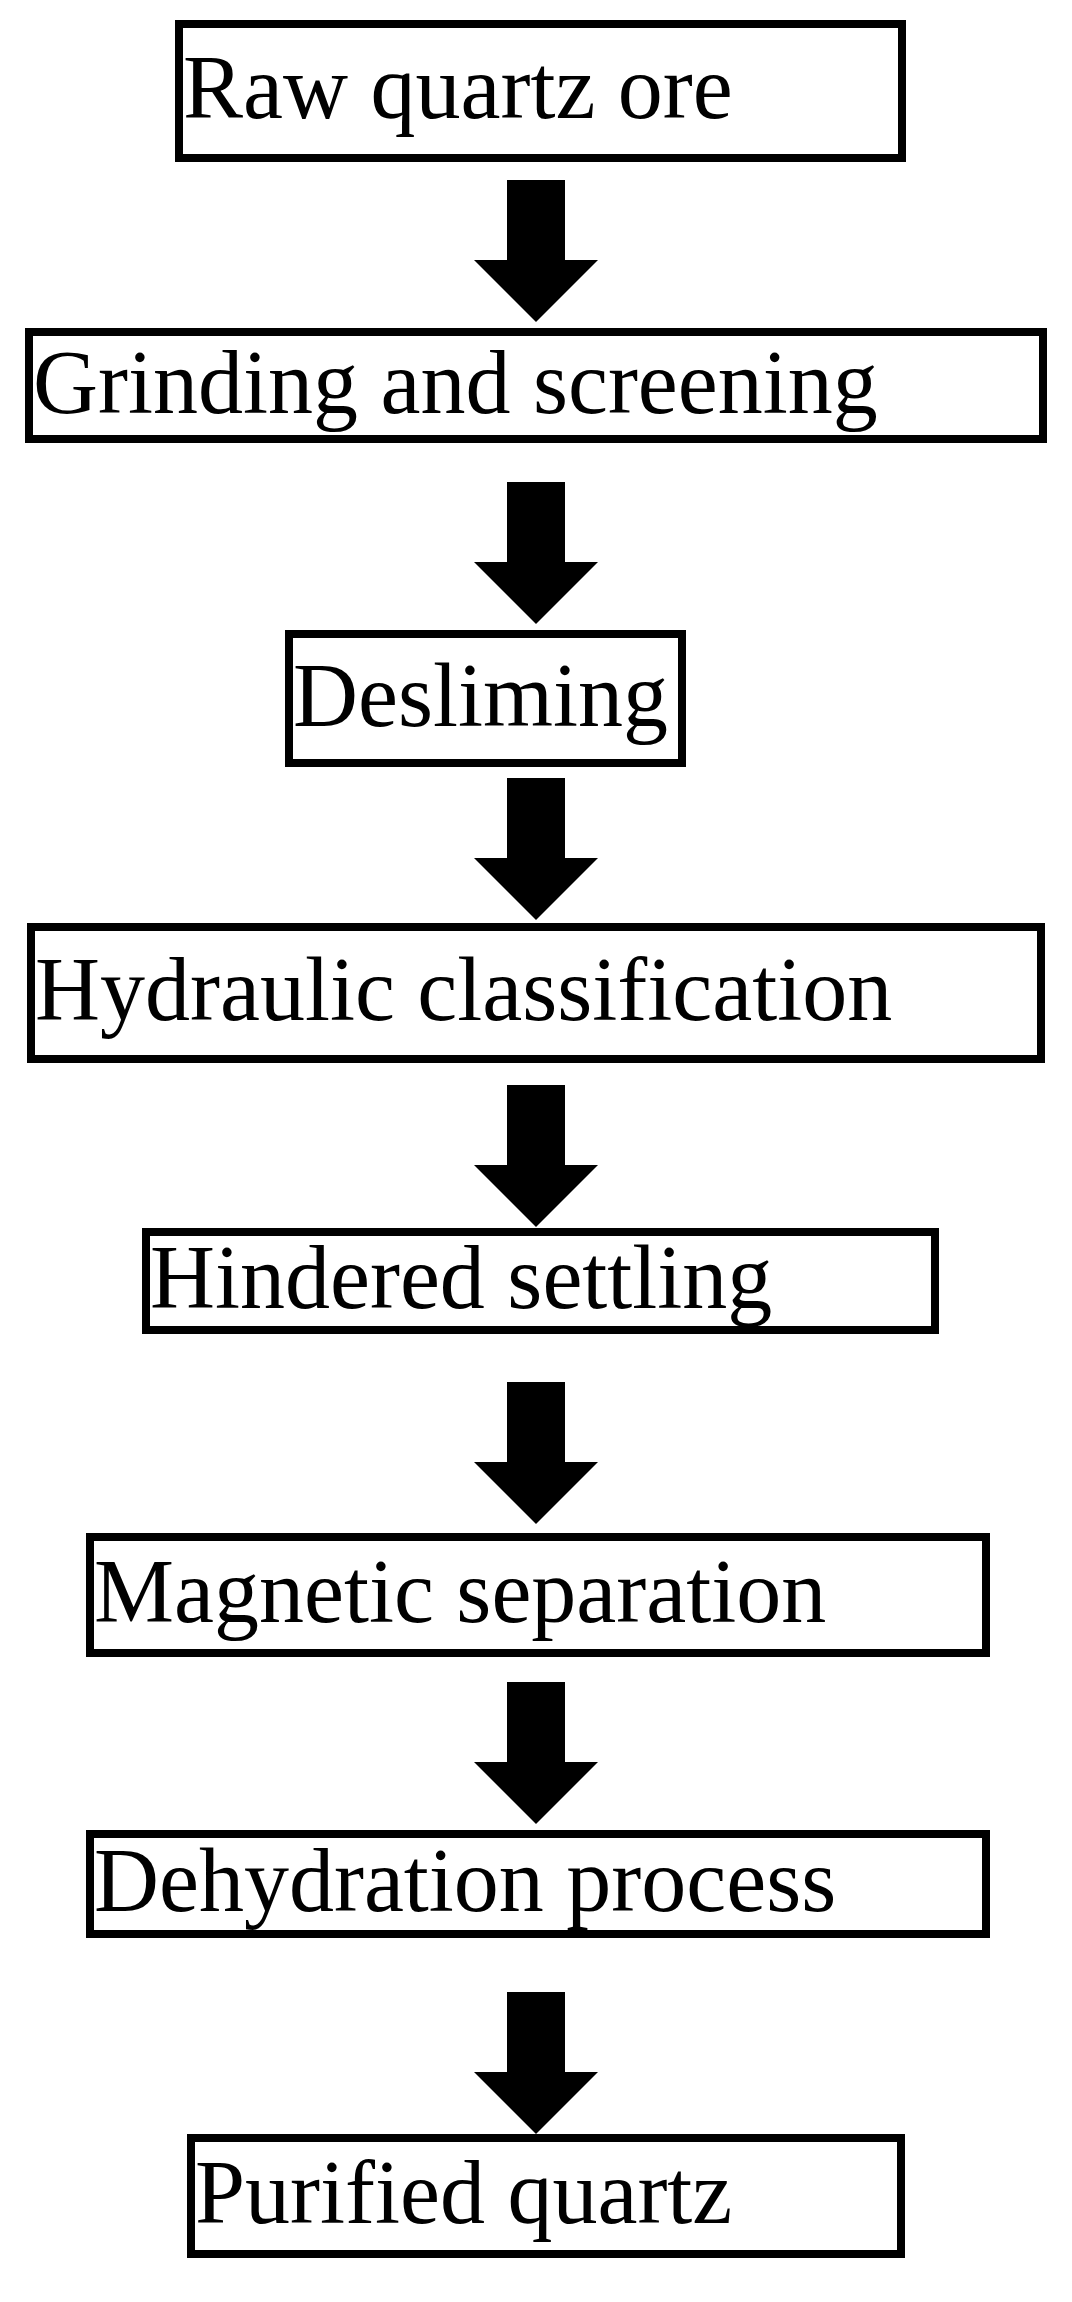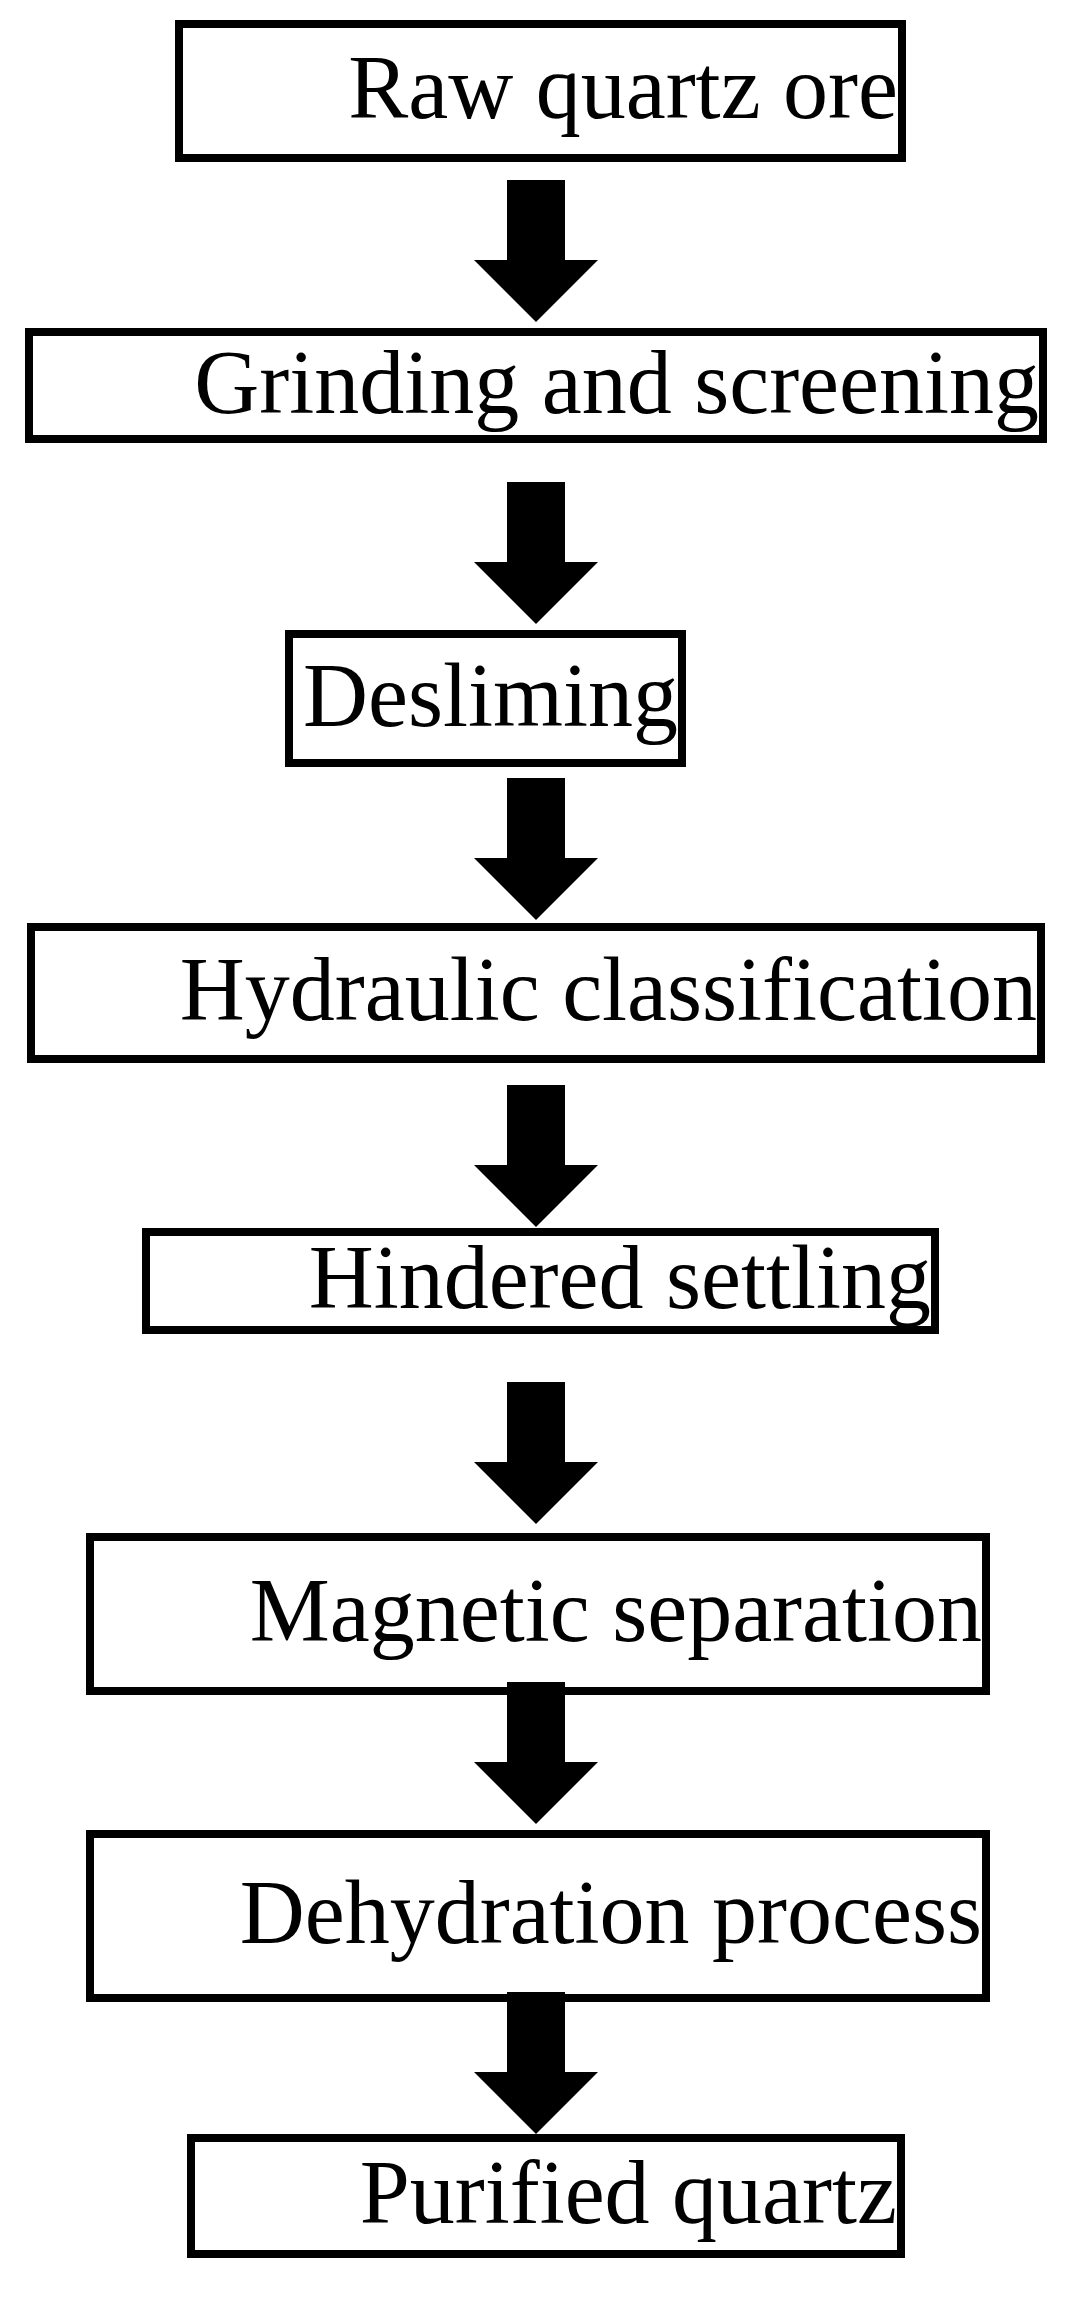--- a/index.html
+++ b/index.html
@@ -16,21 +16,21 @@
     color: #000000;
     overflow: hidden;
   }
   .box {
     position: absolute;
     box-sizing: border-box;
     border: 8px solid #000000;
     background: #ffffff;
     display: flex;
     align-items: center;
-    justify-content: flex-end;
+    justify-content: flex-start;
     text-align: center;
   }
   .lbl {
     font-size: 90px;
     line-height: 1;
     white-space: nowrap;
     color: #000000;
     padding-bottom: 6px;
   }
   .arrow {
@@ -41,22 +41,22 @@
     display: block;
   }
   .arrow polygon { fill: #000000; }
 
   
   .b1 { left: 175px; top: 20px;   width: 731px;  height: 142px; }
   .b2 { left: 25px;  top: 328px;  width: 1022px; height: 115px; }
   .b3 { left: 285px; top: 630px;  width: 401px;  height: 137px; }
   .b4 { left: 27px;  top: 923px;  width: 1018px; height: 140px; }
   .b5 { left: 142px; top: 1228px; width: 797px;  height: 106px; }
-  .b6 { left: 86px;  top: 1533px; width: 904px;  height: 162px; }
-  .b7 { left: 86px;  top: 1830px; width: 904px;  height: 172px; }
+  .b6 { left: 86px;  top: 1533px; width: 904px;  height: 124px; }
+  .b7 { left: 86px;  top: 1830px; width: 904px;  height: 108px; }
   .b8 { left: 187px; top: 2134px; width: 718px;  height: 124px; }
 
   
   .a1 { top: 180px; }
   .a2 { top: 482px; }
   .a3 { top: 778px; }
   .a4 { top: 1085px; }
   .a5 { top: 1382px; }
   .a6 { top: 1682px; }
   .a7 { top: 1992px; }

